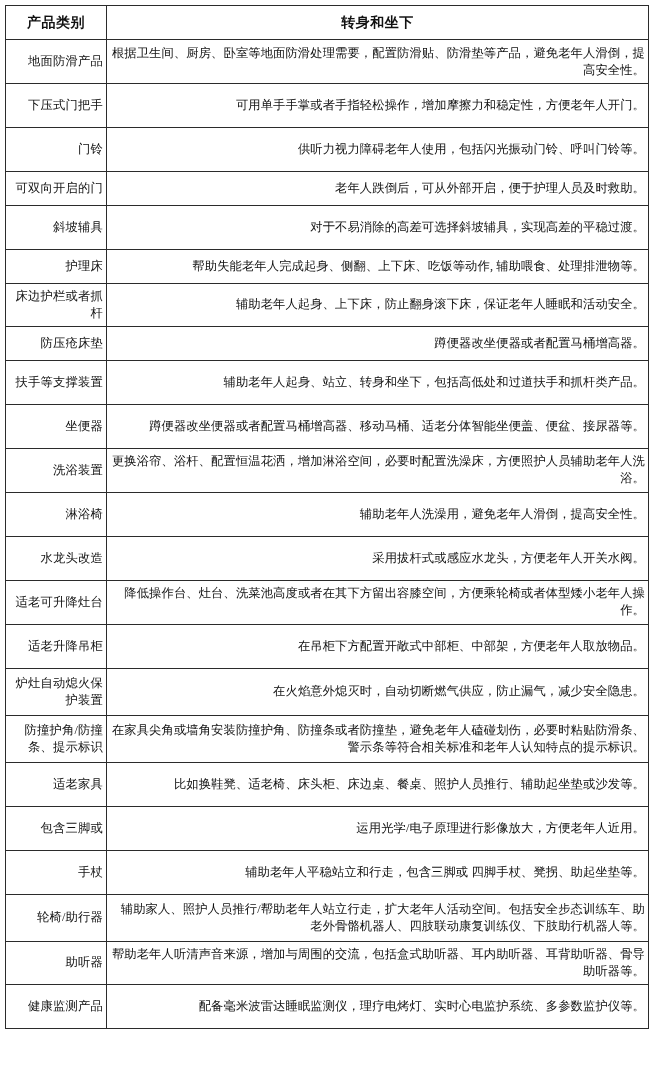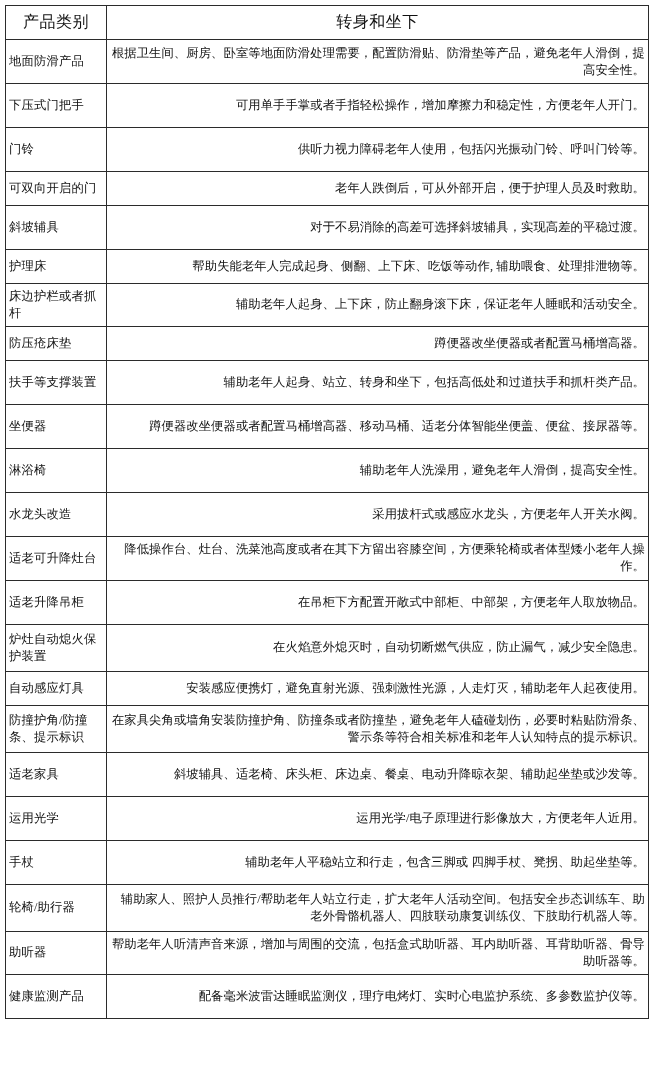--- a/index.html
+++ b/index.html
@@ -31,29 +31,29 @@
   table.spec-table th,
   table.spec-table td {
     border: 1px solid #2b2b2b;
     vertical-align: middle;
     font-size: 12.3px;
     line-height: 1.38;
     padding: 4px 3px;
     box-sizing: border-box;
   }
   table.spec-table thead th {
-    font-weight: normal;
+    font-weight: bold;
     text-align: center;
-    font-size: 16px;
+    font-size: 14px;
     height: 34px;
     padding: 5px 3px;
     letter-spacing: 0.5px;
   }
   td.cat {
-    text-align: left;
+    text-align: right;
     padding-left: 2px;
     padding-right: 2px;
     letter-spacing: 0.2px;
   }
   td.desc {
     text-align: right;
     padding-left: 5px;
     padding-right: 4px;
     letter-spacing: 0.1px;
   }
@@ -111,53 +111,53 @@
         </tr>
         <tr class="r-tall">
           <td class="cat">扶手等支撑装置</td>
           <td class="desc">辅助老年人起身、站立、转身和坐下，包括高低处和过道扶手和抓杆类产品。</td>
         </tr>
         <tr class="r-tall">
           <td class="cat">坐便器</td>
           <td class="desc">蹲便器改坐便器或者配置马桶增高器、移动马桶、适老分体智能坐便盖、便盆、接尿器等。</td>
         </tr>
         <tr class="r-tall">
+          <td class="cat">洗浴装置</td>
+          <td class="desc">更换浴帘、浴杆、配置恒温花洒，增加淋浴空间，必要时配置洗澡床，方便照护人员辅助老年人洗浴。</td>
+        </tr>
+        <tr class="r-tall">
           <td class="cat">淋浴椅</td>
           <td class="desc">辅助老年人洗澡用，避免老年人滑倒，提高安全性。</td>
         </tr>
         <tr class="r-tall">
           <td class="cat">水龙头改造</td>
           <td class="desc">采用拔杆式或感应水龙头，方便老年人开关水阀。</td>
         </tr>
         <tr class="r-tall">
           <td class="cat">适老可升降灶台</td>
           <td class="desc">降低操作台、灶台、洗菜池高度或者在其下方留出容膝空间，方便乘轮椅或者体型矮小老年人操作。</td>
         </tr>
         <tr class="r-tall">
           <td class="cat">适老升降吊柜</td>
           <td class="desc">在吊柜下方配置开敞式中部柜、中部架，方便老年人取放物品。</td>
         </tr>
         <tr class="r-two">
           <td class="cat">炉灶自动熄火保护装置</td>
           <td class="desc">在火焰意外熄灭时，自动切断燃气供应，防止漏气，减少安全隐患。</td>
         </tr>
-        <tr class="r-std">
-          <td class="cat">自动感应灯具</td>
-          <td class="desc">安装感应便携灯，避免直射光源、强刺激性光源，人走灯灭，辅助老年人起夜使用。</td>
-        </tr>
         <tr class="r-two">
           <td class="cat">防撞护角/防撞条、提示标识</td>
           <td class="desc">在家具尖角或墙角安装防撞护角、防撞条或者防撞垫，避免老年人磕碰划伤，必要时粘贴防滑条、警示条等符合相关标准和老年人认知特点的提示标识。</td>
         </tr>
         <tr class="r-tall">
           <td class="cat">适老家具</td>
-          <td class="desc">斜坡辅具、适老椅、床头柜、床边桌、餐桌、电动升降晾衣架、辅助起坐垫或沙发等。</td>
+          <td class="desc">比如换鞋凳、适老椅、床头柜、床边桌、餐桌、照护人员推行、辅助起坐垫或沙发等。</td>
         </tr>
         <tr class="r-tall">
-          <td class="cat">运用光学</td>
+          <td class="cat">包含三脚或</td>
           <td class="desc">运用光学/电子原理进行影像放大，方便老年人近用。</td>
         </tr>
         <tr class="r-tall">
           <td class="cat">手杖</td>
           <td class="desc">辅助老年人平稳站立和行走，包含三脚或 四脚手杖、凳拐、助起坐垫等。</td>
         </tr>
         <tr class="r-two">
           <td class="cat">轮椅/助行器</td>
           <td class="desc">辅助家人、照护人员推行/帮助老年人站立行走，扩大老年人活动空间。包括安全步态训练车、助老外骨骼机器人、四肢联动康复训练仪、下肢助行机器人等。</td>
         </tr>

